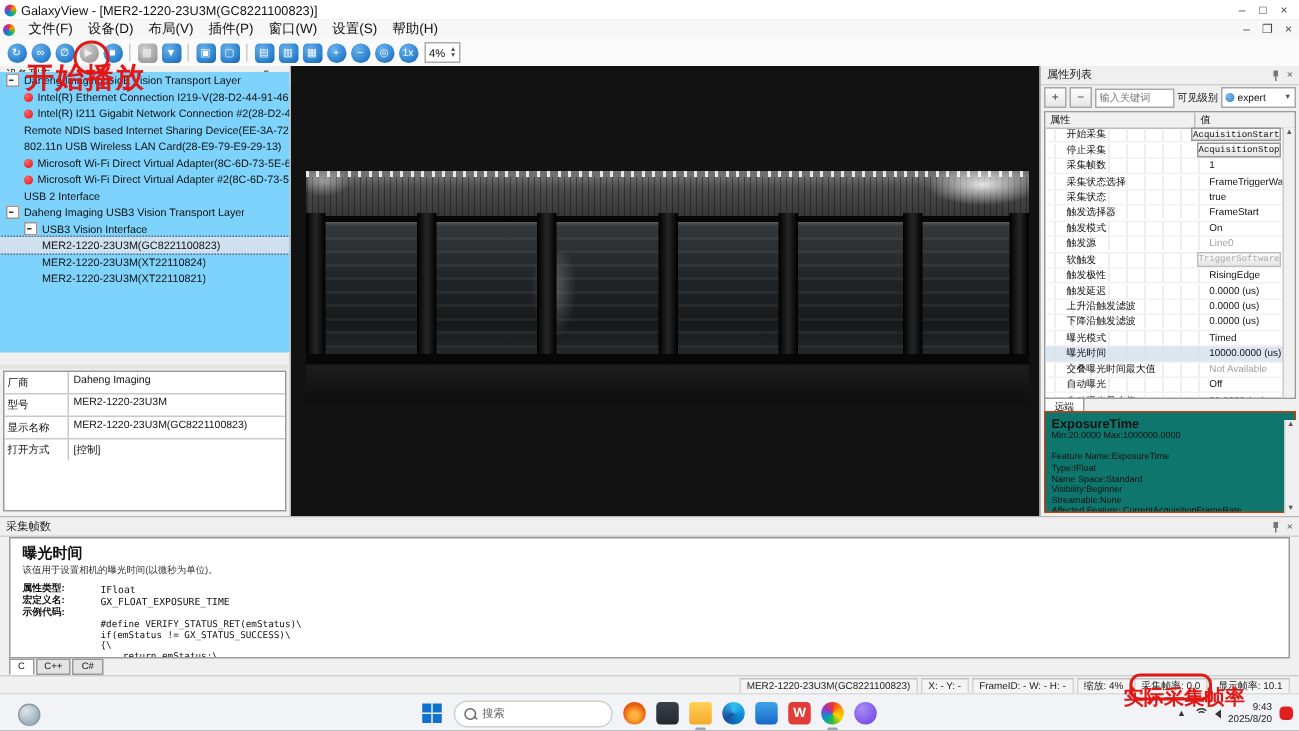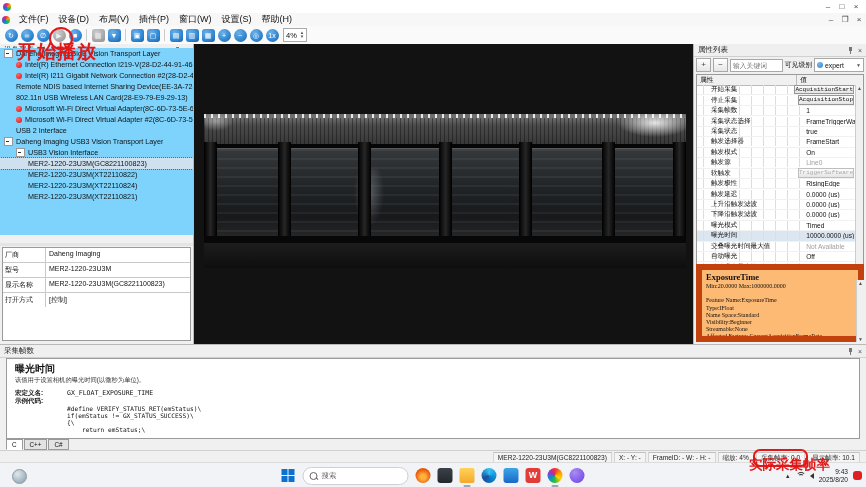--- a/index.html
+++ b/index.html
@@ -98,22 +98,22 @@
   .prow .pv{flex:1;padding-left:3px;white-space:nowrap;overflow:hidden;}
   .prow.sel{background:#dbe6f1;}
   .pv.dis{color:#a0a0a0;}
   .pvbtn{flex:1;margin:0 2px;height:7.5px;border:1px solid #979797;background:linear-gradient(#fdfdfd,#e4e4e4);
     font-size:6px;line-height:7px;text-align:center;font-family:"Liberation Mono",monospace;}
   .pvbtn.dis{color:#aaa;border-color:#bdbdbd;}
   .pscroll{position:absolute;top:10px;right:0;bottom:0;width:7px;background:#f0f0f0;border-left:1px solid #ccc;
     font-size:5px;text-align:center;color:#555;}
   .remotetab{position:absolute;left:2px;bottom:66px;height:11px;display:flex;align-items:flex-end;}
   .rtab{border:1px solid #9a9a9a;border-top:none;background:#fff;font-size:6.5px;padding:1px 6px;}
-  .fdoc{position:absolute;left:2px;right:2px;bottom:2px;height:62px;background:#fdba74;border:6px solid #c2410c;
-    font-family:Liberation Serif, serif;font-size:6px;line-height:7.2px;padding:2px 4px;overflow:hidden;}
+  .fdoc{position:absolute;left:2px;right:2px;bottom:2px;height:62px;background:#0f766e;border:1px solid #c2410c;
+    font-family:Liberation Sans, sans-serif;font-size:6px;line-height:7.2px;padding:2px 4px;overflow:hidden;}
   .fdoc .t{font-size:8.5px;font-weight:bold;line-height:11px;}
   .fscroll{position:absolute;right:2px;bottom:2px;width:7px;height:62px;background:#f0f0f0;border-left:1px solid #ccc;
     font-size:5px;color:#555;text-align:center;display:flex;flex-direction:column;justify-content:space-between;}
   
   #docpanel{position:absolute;left:0;right:0;top:344px;height:106px;background:#f0f0f0;border-top:1px solid #b9b9b9;}
   .docbody{position:absolute;left:6px;right:6px;top:13px;bottom:12px;background:#fff;border:1px solid #9a9a9a;
     padding:3px 8px;overflow:hidden;}
   .doch{font-size:10px;font-weight:bold;}
   .docd{font-size:6.3px;color:#333;margin-bottom:4px;}
   .dl{display:flex;font-size:6.5px;line-height:8px;}
@@ -166,20 +166,21 @@
   .redbox{position:absolute;left:-4px;top:-4px;right:-4px;bottom:-5px;border:2px solid #e11818;border-radius:7px;z-index:60;}
   .ann2{position:absolute;right:36px;top:456px;font-size:13.5px;font-weight:bold;color:#e11818;z-index:60;}
 </style>
 </head>
 <body>
 
 <div id="app">
 
   <div class="titlebar">
     <span class="applogo"></span>
+    <span>GalaxyView - [MER2-1220-23U3M(GC8221100823)]</span>
     <span class="wbtns">
       <span class="wbtn">–</span>
       <span class="wbtn">□</span>
       <span class="wbtn">×</span>
     </span>
   </div>
 
   <div class="menubar">
     <span class="mlogo"></span>
     <span class="mitem">文件(F)</span>
@@ -271,23 +272,20 @@
           <span class="lbl">Daheng Imaging USB3 Vision Transport Layer</span>
         </div>
       <div class="trow lv1">
           <span class="mbox"></span>
           <span class="lbl">USB3 Vision Interface</span>
         </div>
       <div class="trow lv2 tsel">
           <span class="lbl">MER2-1220-23U3M(GC8221100823)</span>
         </div>
       <div class="trow lv2">
-          <span class="lbl">MER2-1220-23U3M(XT22110822)</span>
-        </div>
-      <div class="trow lv2">
           <span class="lbl">MER2-1220-23U3M(XT22110824)</span>
         </div>
       <div class="trow lv2">
           <span class="lbl">MER2-1220-23U3M(XT22110821)</span>
         </div>
     </div>
     <div class="hsplit"></div>
     <div class="infobox">
       <div class="irow">
           <span class="ik">厂商</span>
@@ -454,20 +452,24 @@
     <div class="panel-h">
       <span>采集帧数</span>
       <span class="sp">
         <span class="pin"></span>
         <span>×</span>
       </span>
     </div>
     <div class="docbody">
       <div class="doch">曝光时间</div>
       <div class="docd">该值用于设置相机的曝光时间(以微秒为单位)。</div>
+      <div class="dl">
+          <span class="k">属性类型:</span>
+          <span class="v">IFloat</span>
+        </div>
       <div class="dl">
           <span class="k">宏定义名:</span>
           <span class="v">GX_FLOAT_EXPOSURE_TIME</span>
         </div>
       <div class="dl">
           <span class="k">示例代码:</span>
         </div>
       <div class="code">#define VERIFY_STATUS_RET(emStatus)\</div>
       <div class="code">if(emStatus != GX_STATUS_SUCCESS)\</div>
       <div class="code">{\</div>

